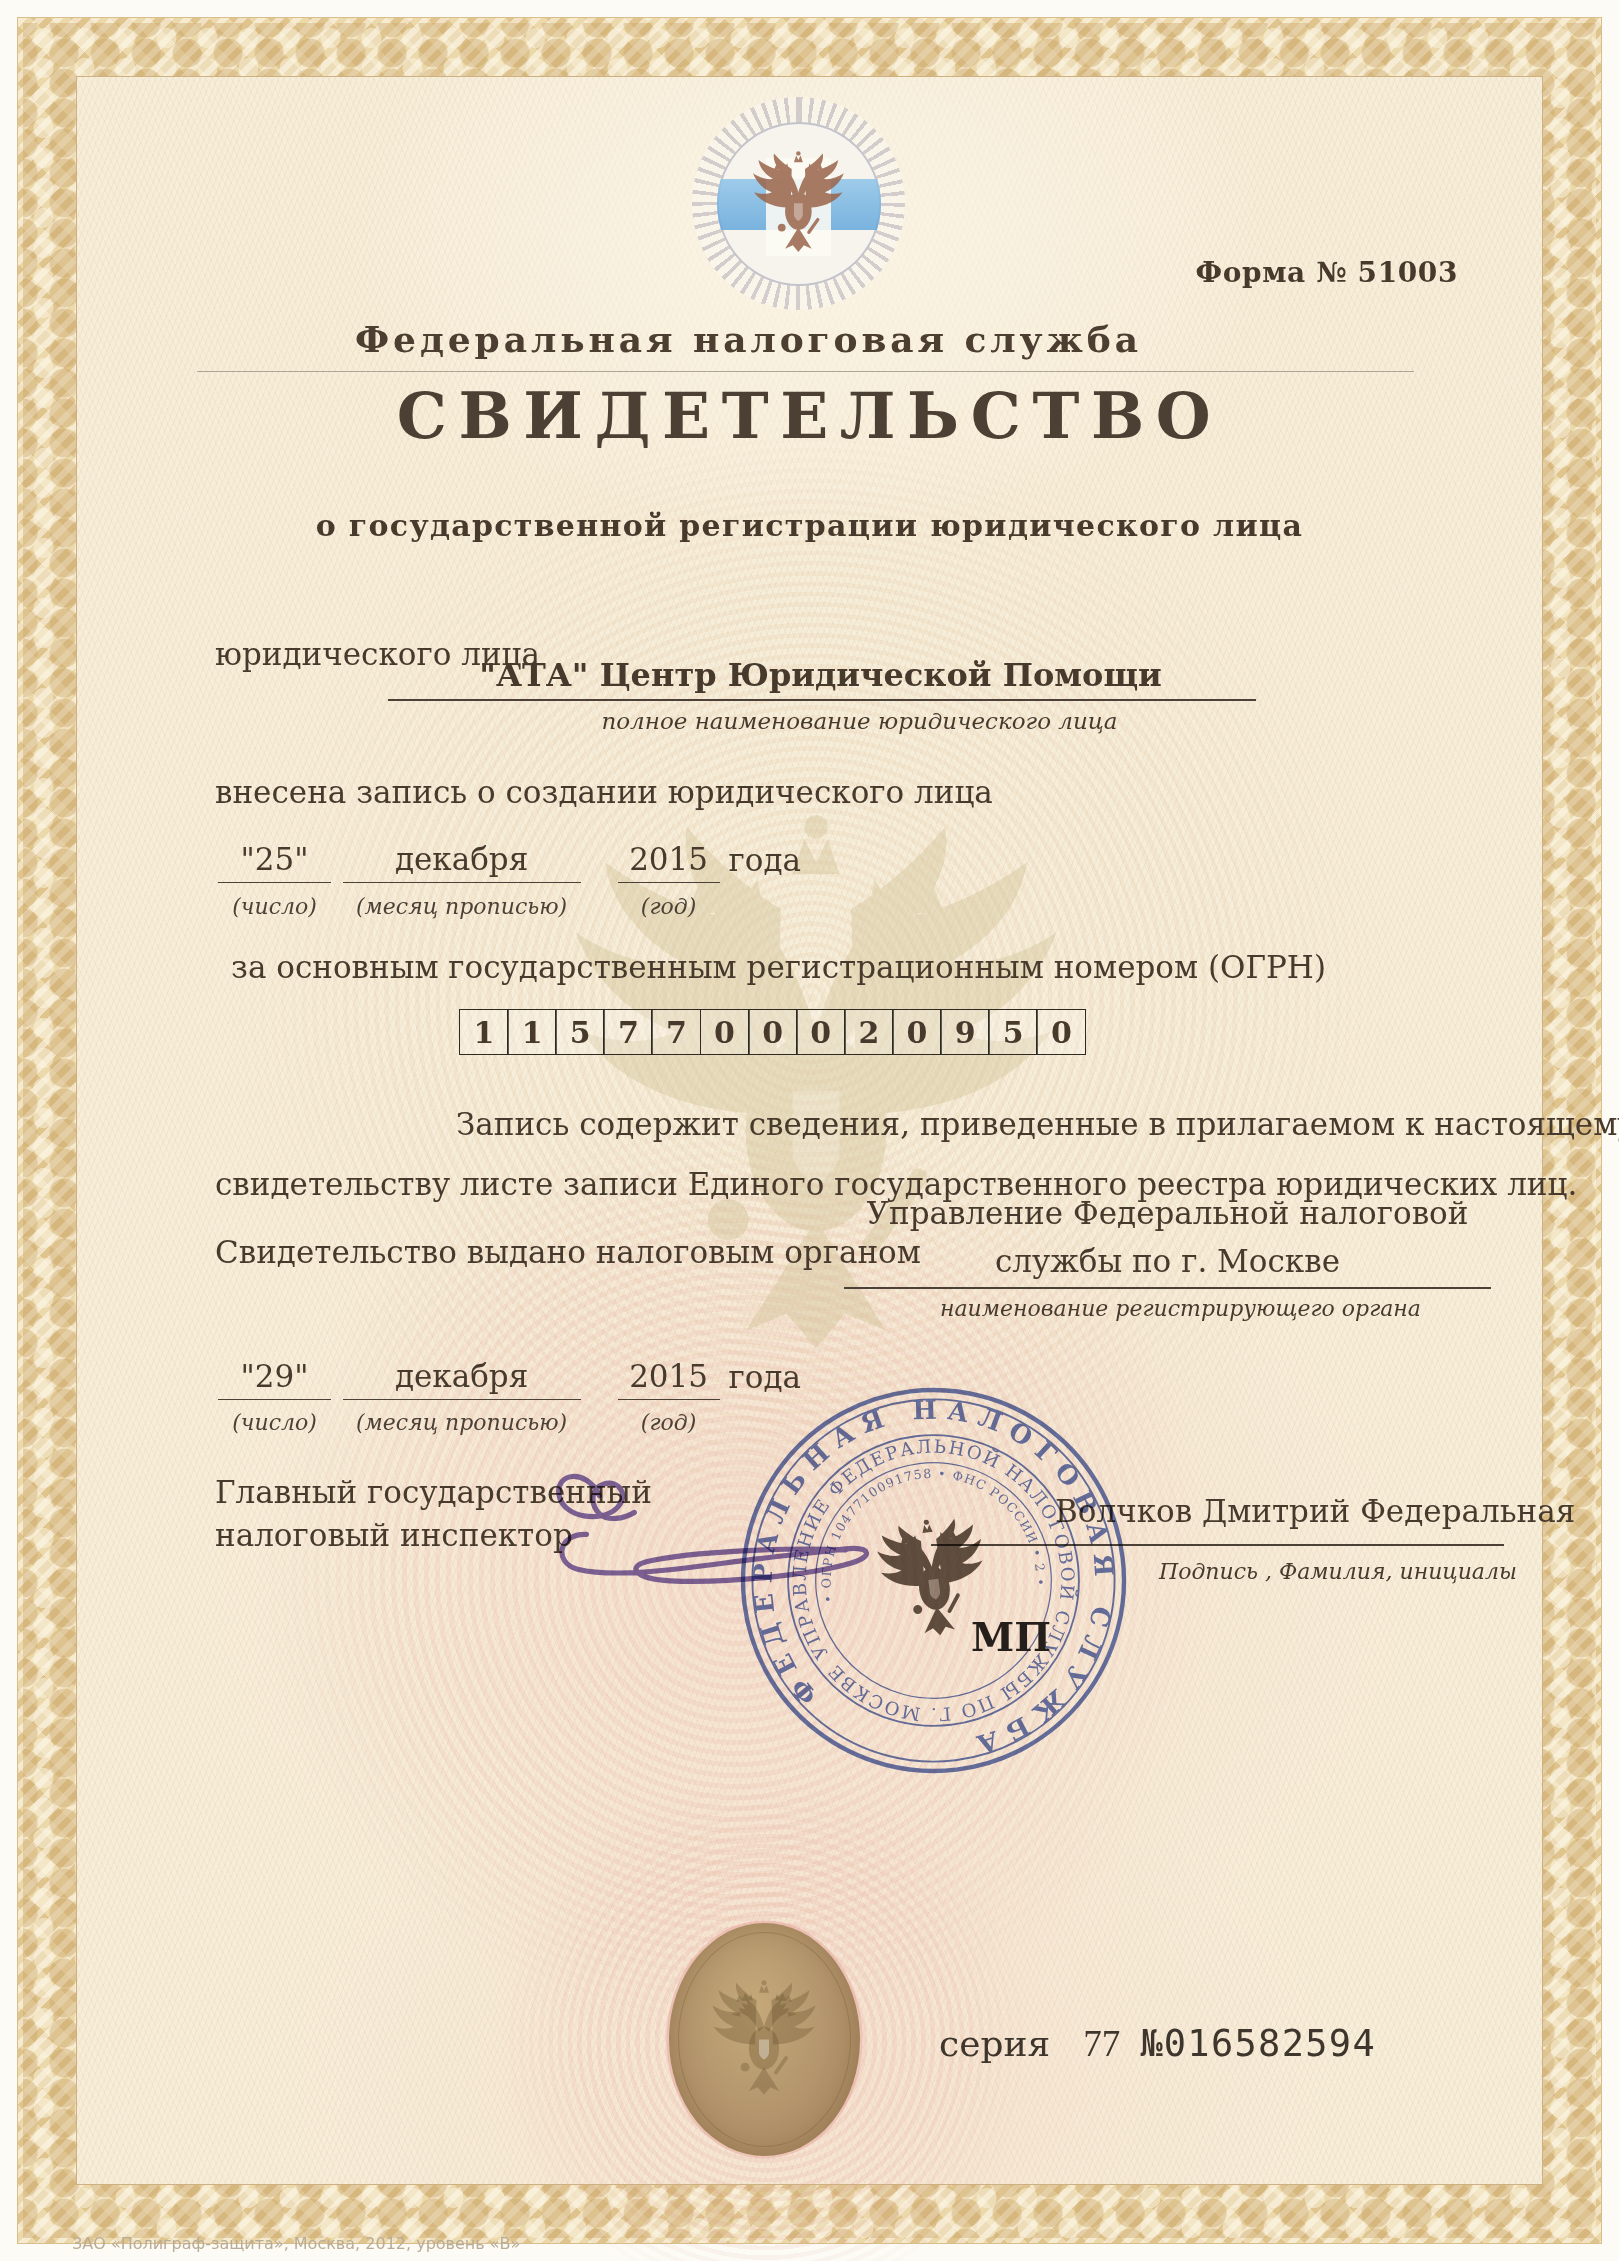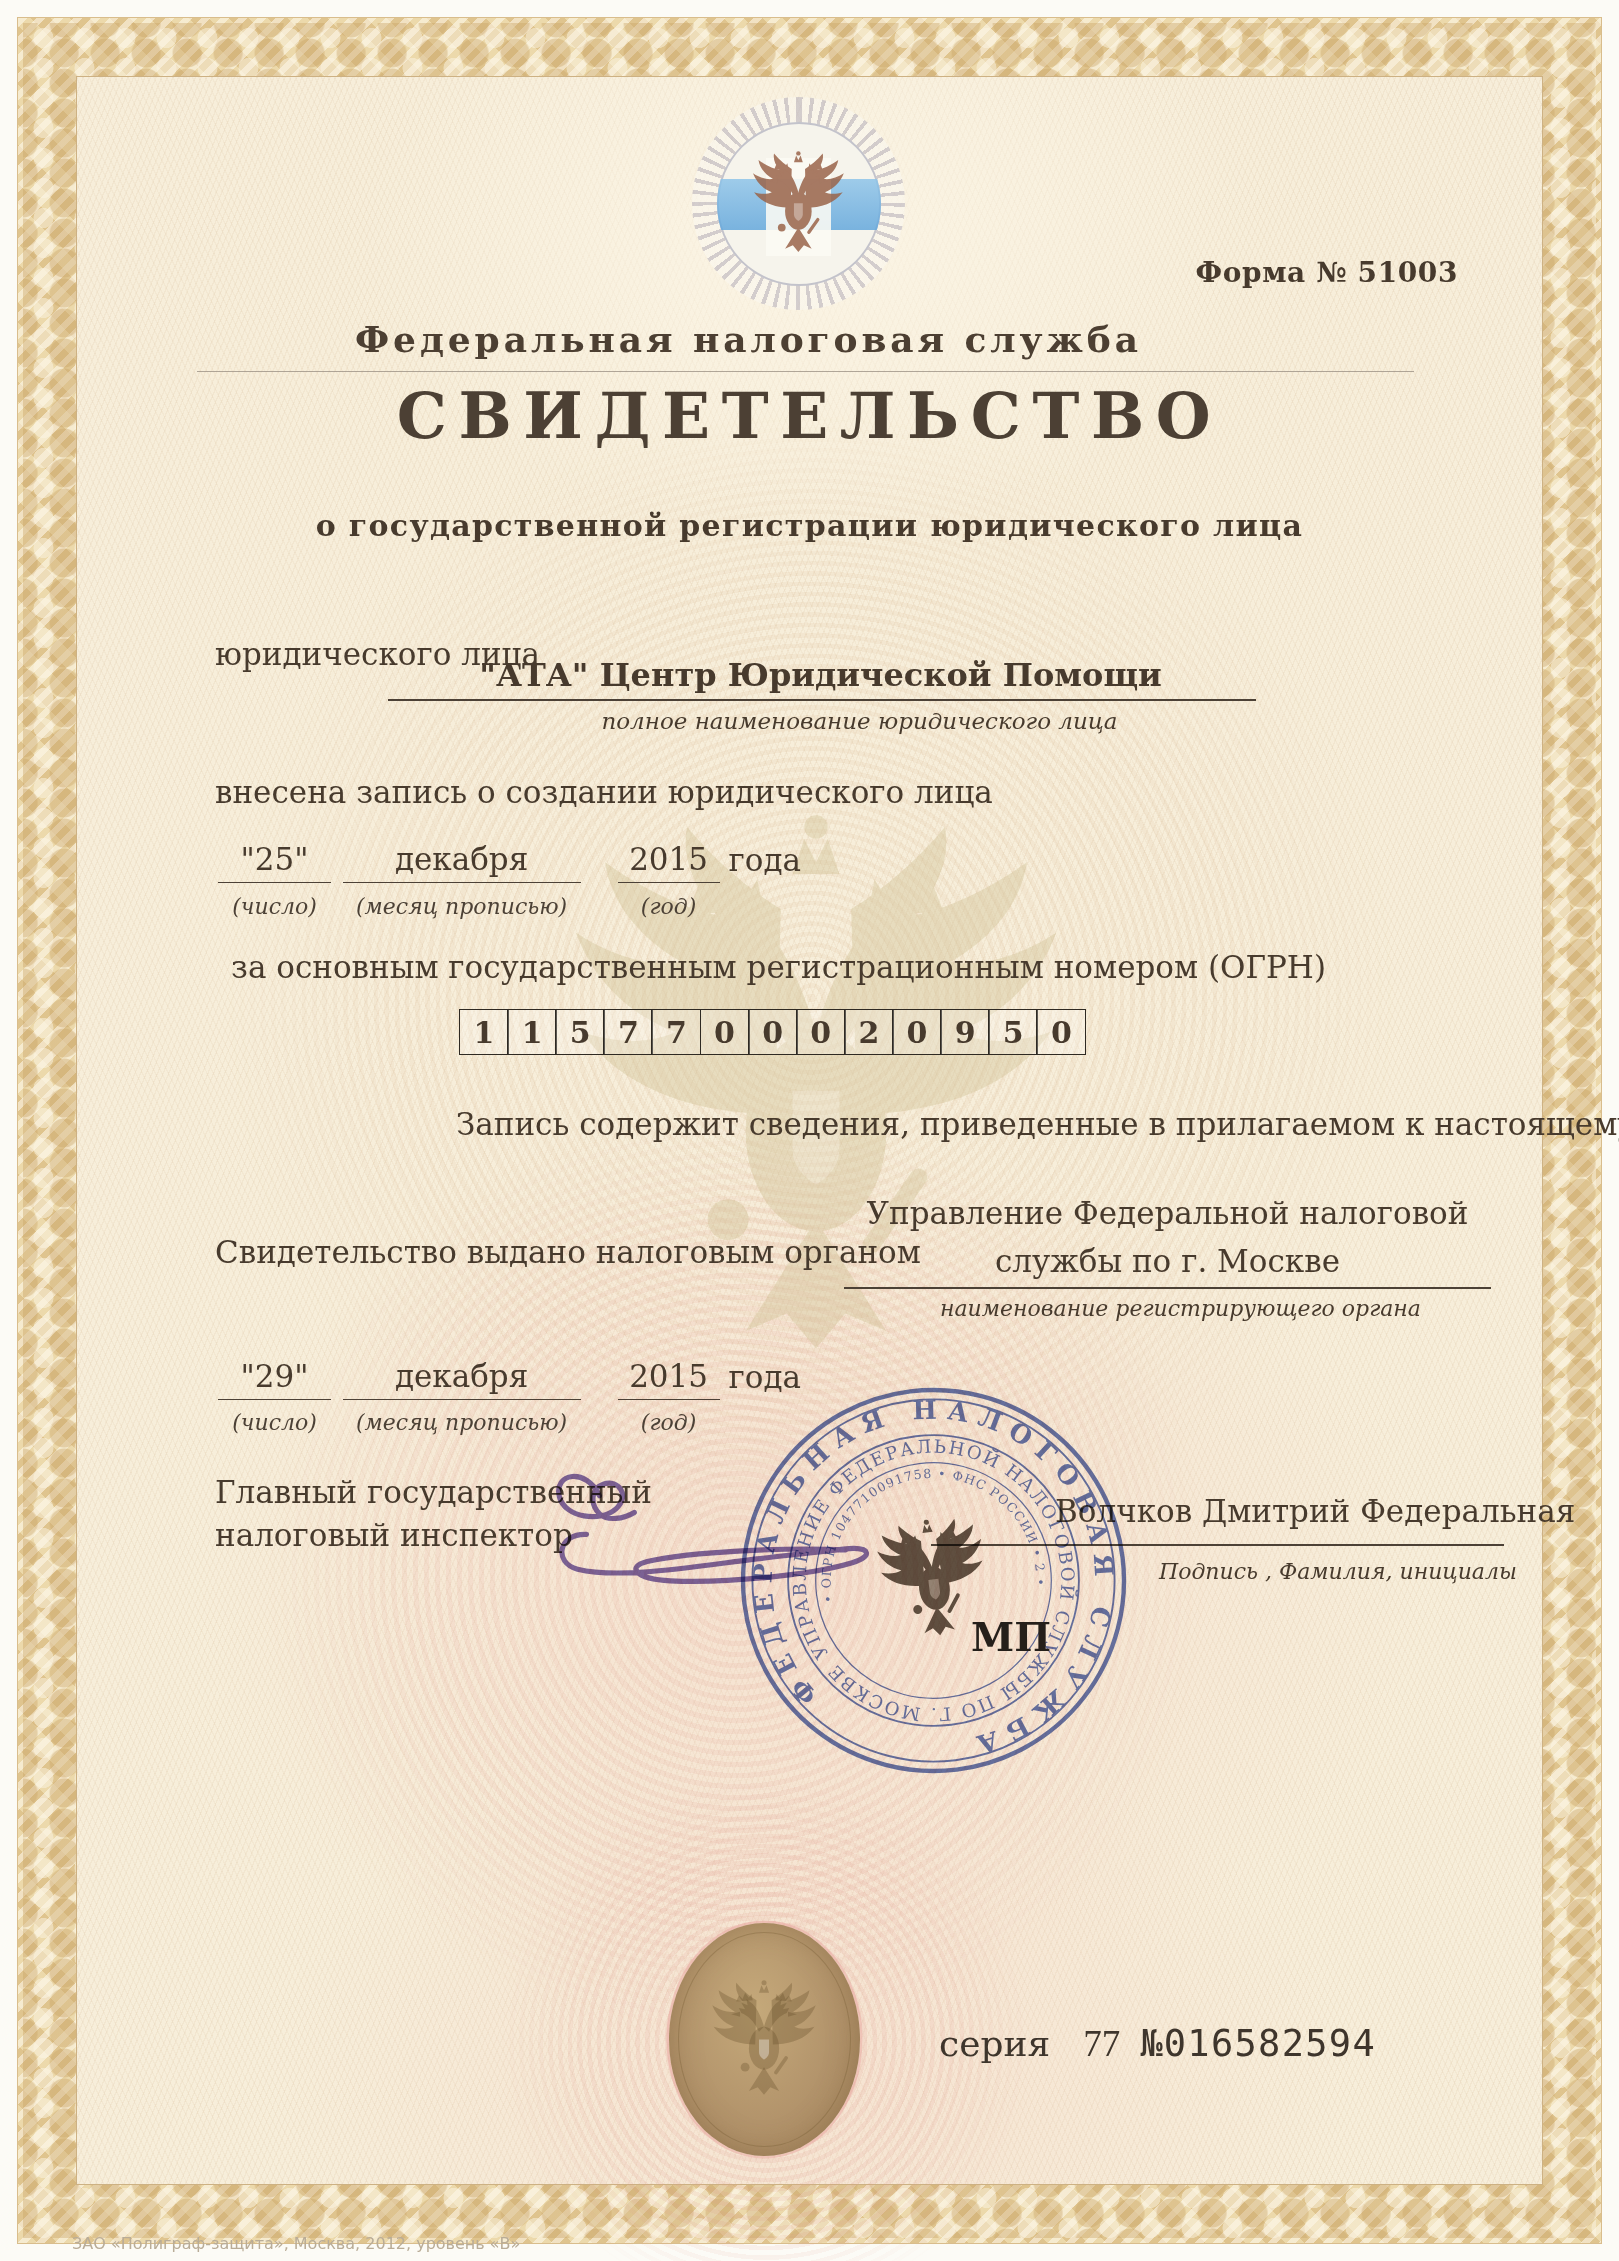--- a/index.html
+++ b/index.html
@@ -216,20 +216,21 @@
     <div class="ogrn-cell">0</div>
     <div class="ogrn-cell">0</div>
     <div class="ogrn-cell">2</div>
     <div class="ogrn-cell">0</div>
     <div class="ogrn-cell">9</div>
     <div class="ogrn-cell">5</div>
     <div class="ogrn-cell">0</div>
   </div>
 
   <div class="abs t-body t-note1">Запись содержит сведения, приведенные в прилагаемом к настоящему</div>
+  <div class="abs t-body t-note2">свидетельству листе записи Единого государственного реестра юридических лиц.</div>
 
   <div class="abs t-body t-issued">Свидетельство выдано налоговым органом</div>
   <div class="abs t-body t-auth1 center">Управление Федеральной налоговой</div>
   <div class="abs t-body t-auth2 center">службы по г. Москве</div>
   <div class="hline auth-underline"></div>
   <div class="abs t-auth-caption italic center">наименование регистрирующего органа</div>
 
   <div class="abs date-row date-values-2">
     <div class="dcell d-day">"29"</div>
     <div class="dcell d-month">декабря</div>

